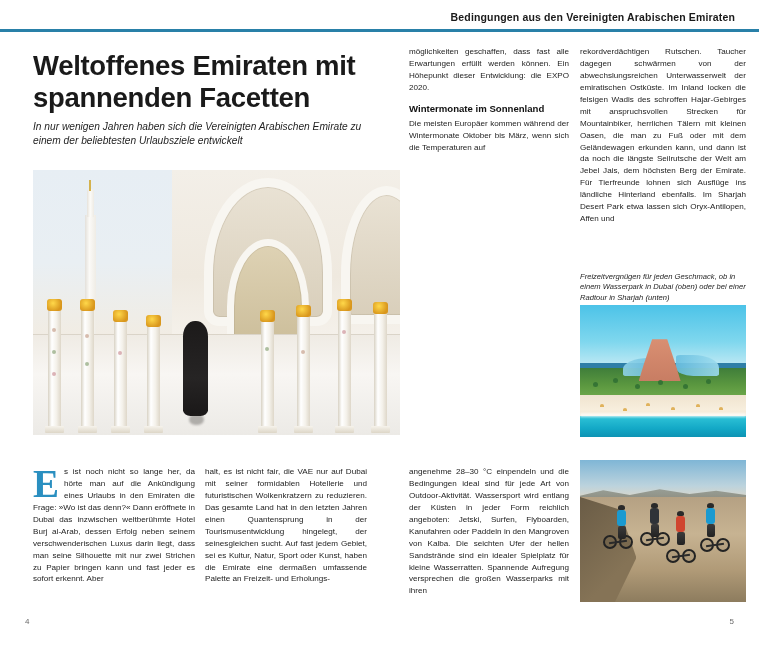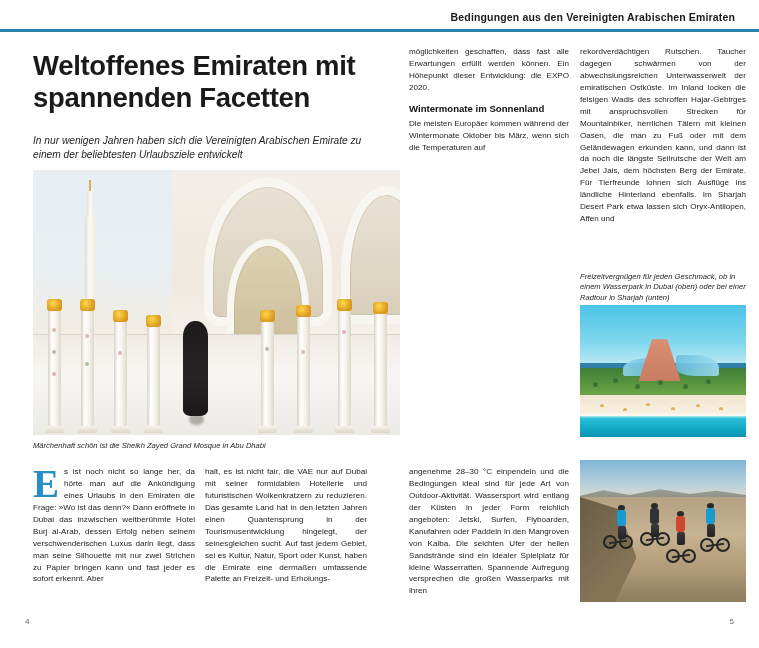--- a/index.html
+++ b/index.html
@@ -47,21 +47,21 @@
     width: 350px;
     font-size: 27.5px;
     font-weight: bold;
     line-height: 1.16;
     letter-spacing: -.3px;
     color: #1a1a1a;
   }
   .standfirst {
     position: absolute;
     left: 33px;
-    top: 134px;
+    top: 120px;
     width: 330px;
     font-size: 10.2px;
     font-style: italic;
     line-height: 1.42;
     color: #1f1f1f;
   }
 
   
   .col {
     position: absolute;
@@ -353,21 +353,20 @@
     <div class="fg-col" style="left:72%;height:42%">
       <div class="inlay" style="left:4px;top:34px"></div>
     </div>
     <div class="fg-col" style="left:83%;height:44%">
       <div class="inlay" style="left:4px;top:20px;background:#c27a84"></div>
     </div>
     <div class="fg-col" style="left:93%;height:43%"></div>
 
     <div class="figure-abaya"></div>
   </div>
-  <div class="photo-caption" id="caption-mosque">Märchenhaft schön ist die Sheikh Zayed Grand Mosque in Abu Dhabi</div>
 
   <div class="photo-caption" id="caption-right">Freizeitvergnügen für jeden Geschmack, ob in einem Wasserpark in Dubai (oben) oder bei einer Radtour in Sharjah (unten)</div>
 
   <div class="photo" id="photo-waterpark">
     <div class="wp-sky"></div>
     <div class="wp-sea-far"></div>
     <div class="wp-green"></div>
     <div class="wp-slide-l"></div>
     <div class="wp-slide-r"></div>
     <div class="wp-tower"></div>

